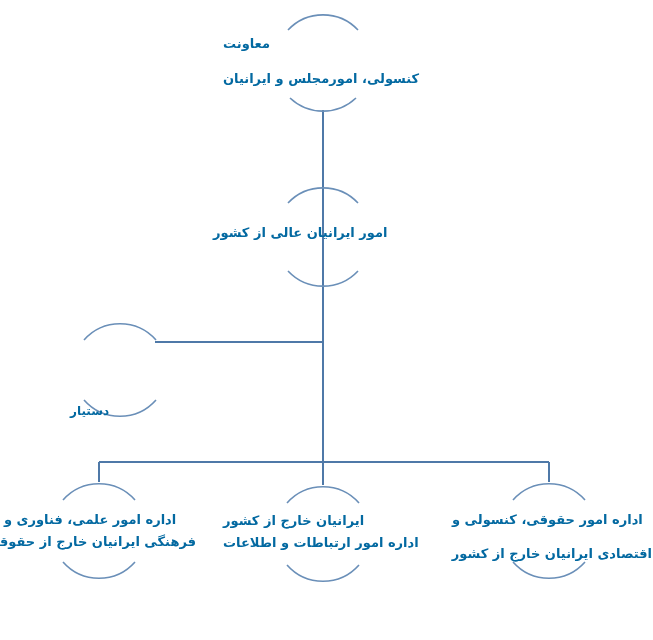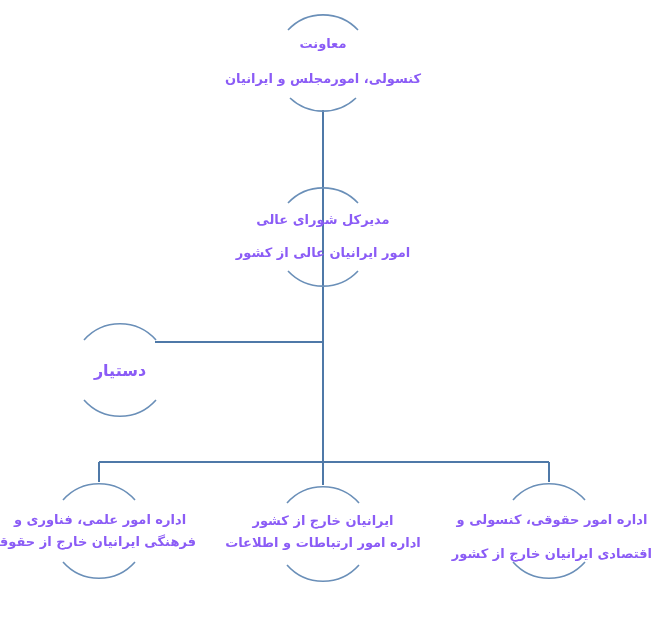--- a/index.html
+++ b/index.html
@@ -1,18 +1,18 @@
 <!DOCTYPE html>
 <html><head>
   <meta charset="utf-8">
   <style>
     html, body { margin: 0; padding: 0; background: #ffffff; }
     body { width: 653px; height: 640px; position: relative; overflow: hidden; font-family: "DejaVu Sans", sans-serif; }
     svg.lines { position: absolute; left: 0; top: 0; width: 653px; height: 640px; }
-    .node { position: absolute; text-align: center; direction: rtl; color: #8b5cf6; font-weight: bold; font-family: "DejaVu Sans", sans-serif; }
+    .node { position: absolute; text-align: left; direction: rtl; color: #0369a1; font-weight: bold; font-family: "DejaVu Sans", sans-serif; }
     .node .line { display: block; white-space: nowrap; font-size: 13px; }
   </style>
 </head>
 <body>
 
 <svg class="lines" viewBox="0 0 653 640" xmlns="http://www.w3.org/2000/svg">
   <g fill="none" stroke="#4f79a8" stroke-width="2">
 
     <line x1="323" y1="110" x2="323" y2="462"></line>
 
@@ -44,26 +44,25 @@
     <path d="M 513 562 A 48 48 0 0 0 585 562"></path>
   </g>
 </svg>
 
 <div class="node" style="left:223px; top:34px; width:200px;">
   <span class="line" style="line-height:20px;">معاونت</span>
   <span class="line" style="line-height:20px; margin-top:15px;">کنسولی، امورمجلس و ایرانیان</span>
 </div>
 
 <div class="node" style="left:213px; top:210px; width:220px;">
-  <span class="line" style="line-height:20px;">مدیرکل شورای عالی</span>
   <span class="line" style="line-height:20px; margin-top:13px;">امور ایرانیان عالی از کشور</span>
 </div>
 
 <div class="node" style="left:70px; top:362px; width:100px;">
-  <span class="line" style="font-size:16px; line-height:18px;">دستیار</span>
+  <span class="line" style="font-size:12px; line-height:18px;margin-top:40px;">دستیار</span>
 </div>
 
 <div class="node" style="left:4px; top:509px; width:192px;">
   <span class="line" style="line-height:22px;">اداره امور علمی، فناوری و</span>
   <span class="line" style="line-height:22px;">فرهنگی ایرانیان خارج از حقوقی</span>
 </div>
 
 <div class="node" style="left:223px; top:510px; width:200px;">
   <span class="line" style="line-height:22px;">ایرانیان خارج از کشور</span>
   <span class="line" style="line-height:22px;">اداره امور ارتباطات و اطلاعات</span>

